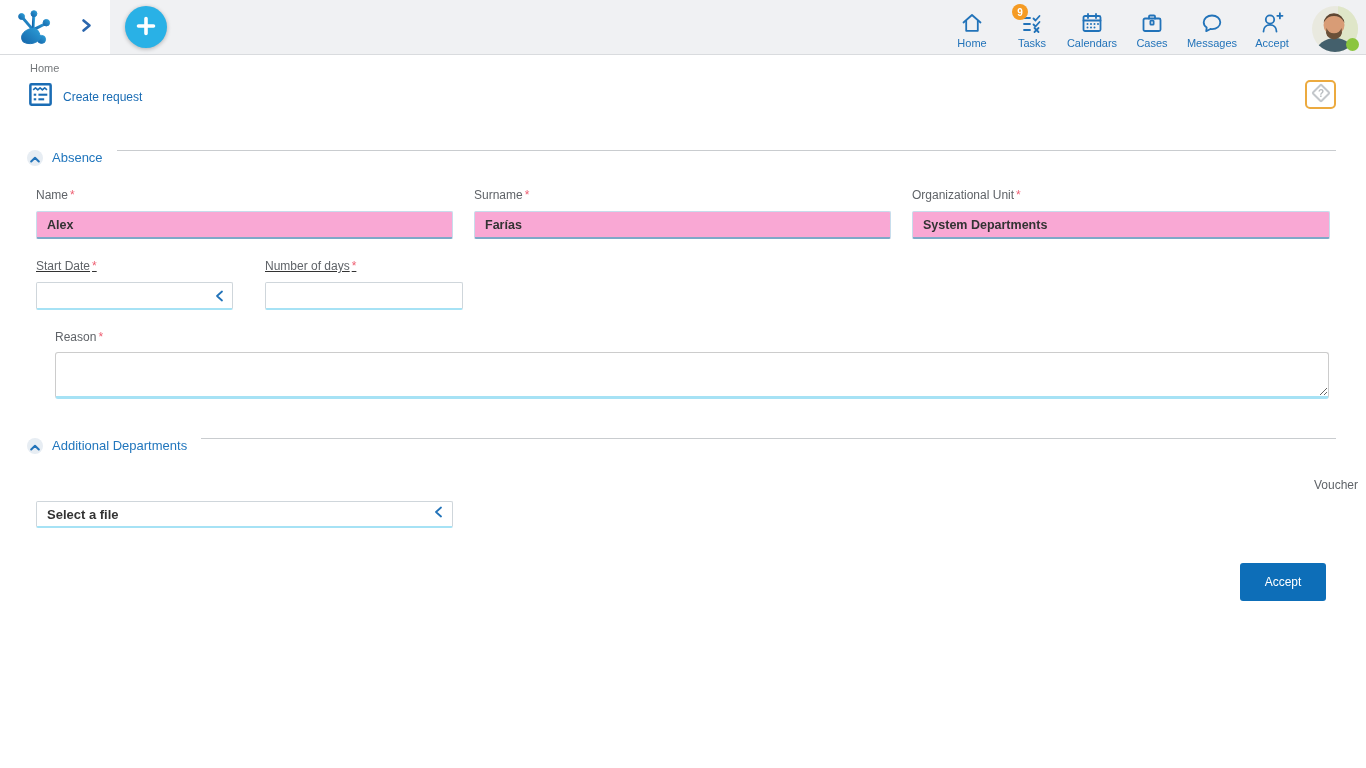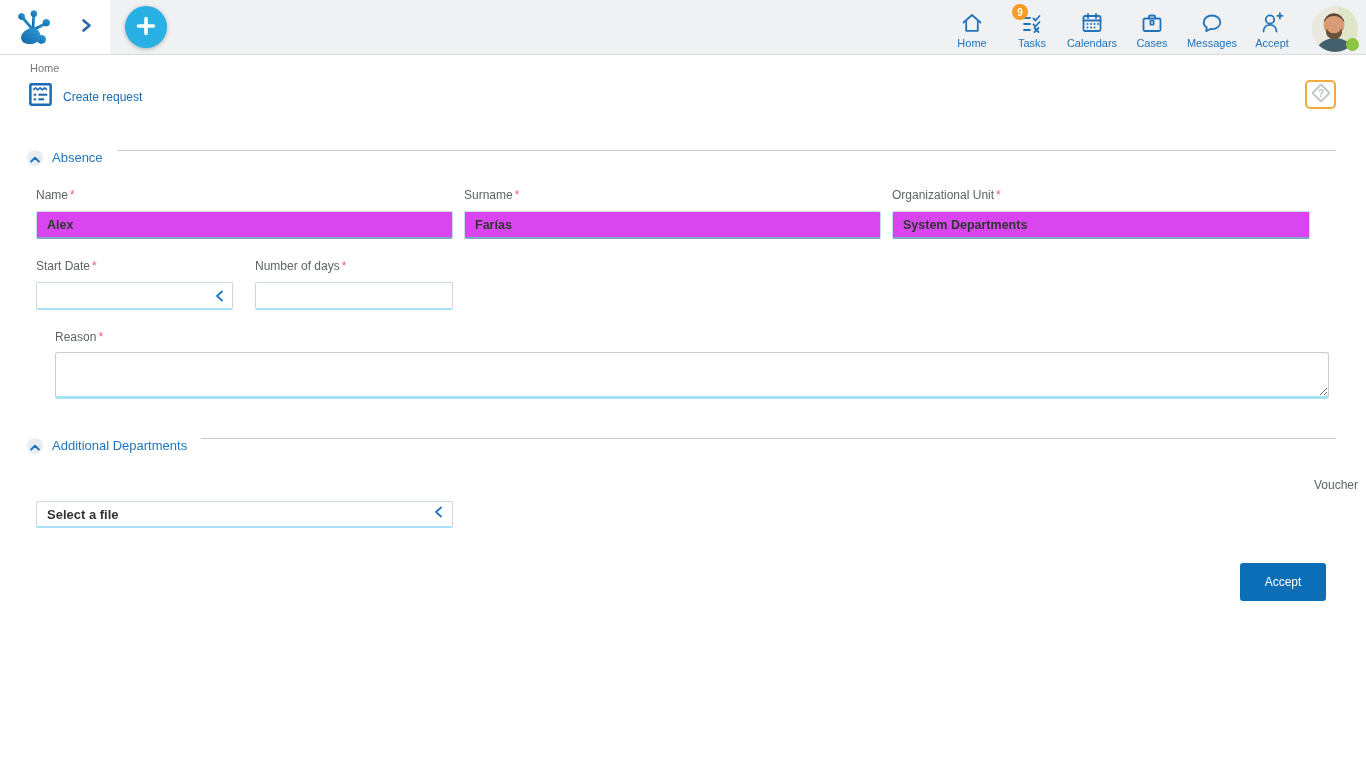--- a/index.html
+++ b/index.html
@@ -66,36 +66,36 @@
     width:16px; height:16px; border-radius:50%; background:#e7edf3; border:none;
     display:flex; align-items:center; justify-content:center; padding:0; cursor:pointer; flex:0 0 auto;
   }
   .section-title { color:#2176bd; font-size:13px; margin-left:9px; white-space:nowrap; }
   .section-rule { flex:1; height:1px; background:#c9cccf; margin-left:14px; }
 
   .sec-absence { margin-top:40px; }
   .sec-additional { margin-top:35px; }
 
   .grid3 {
-    display:grid; grid-template-columns:417px 417px 418px; column-gap:11px;
+    display:grid; grid-template-columns:417px 417px 418px; column-gap:21px;
     margin:22px 0 0 36px;
   }
   .field label { display:block; font-size:12px; color:#5f6368; margin-bottom:9px; }
   .req { color:#ee5f72; margin-left:2px; }
   .txt-input {
     width:100%; height:28px; padding:0 10px; font-family:inherit;
     font-size:12.5px; font-weight:bold; color:#333; border-radius:2px; outline:none;
   }
   .txt-input.filled {
-    background:#d946ef; border:1px solid #c7ddec; border-bottom:2px solid #7ea9c8;
+    background:#f9a8d4; border:1px solid #c7ddec; border-bottom:2px solid #7ea9c8;
   }
   .txt-input.empty, .file-field {
     background:#fff; border:1px solid #cfd6db; border-bottom:2px solid #a6e2f5;
   }
-  .row2 { display:flex; gap:22px; margin:20px 0 0 36px; }
+  .row2 { display:flex; gap:32px; margin:20px 0 0 36px;text-decoration:underline; }
   .input-wrap { position:relative; }
   .w-date { width:197px; }
   .w-days { width:198px; }
   .field-chevron {
     position:absolute; right:7px; top:7px; cursor:pointer; display:flex;
   }
 
   .reason-block { margin:20px 0 0 36px;padding-left:19px; }
   .reason-block textarea {
     width:1274px; height:47px; margin-top:-1px; padding:6px 10px;

